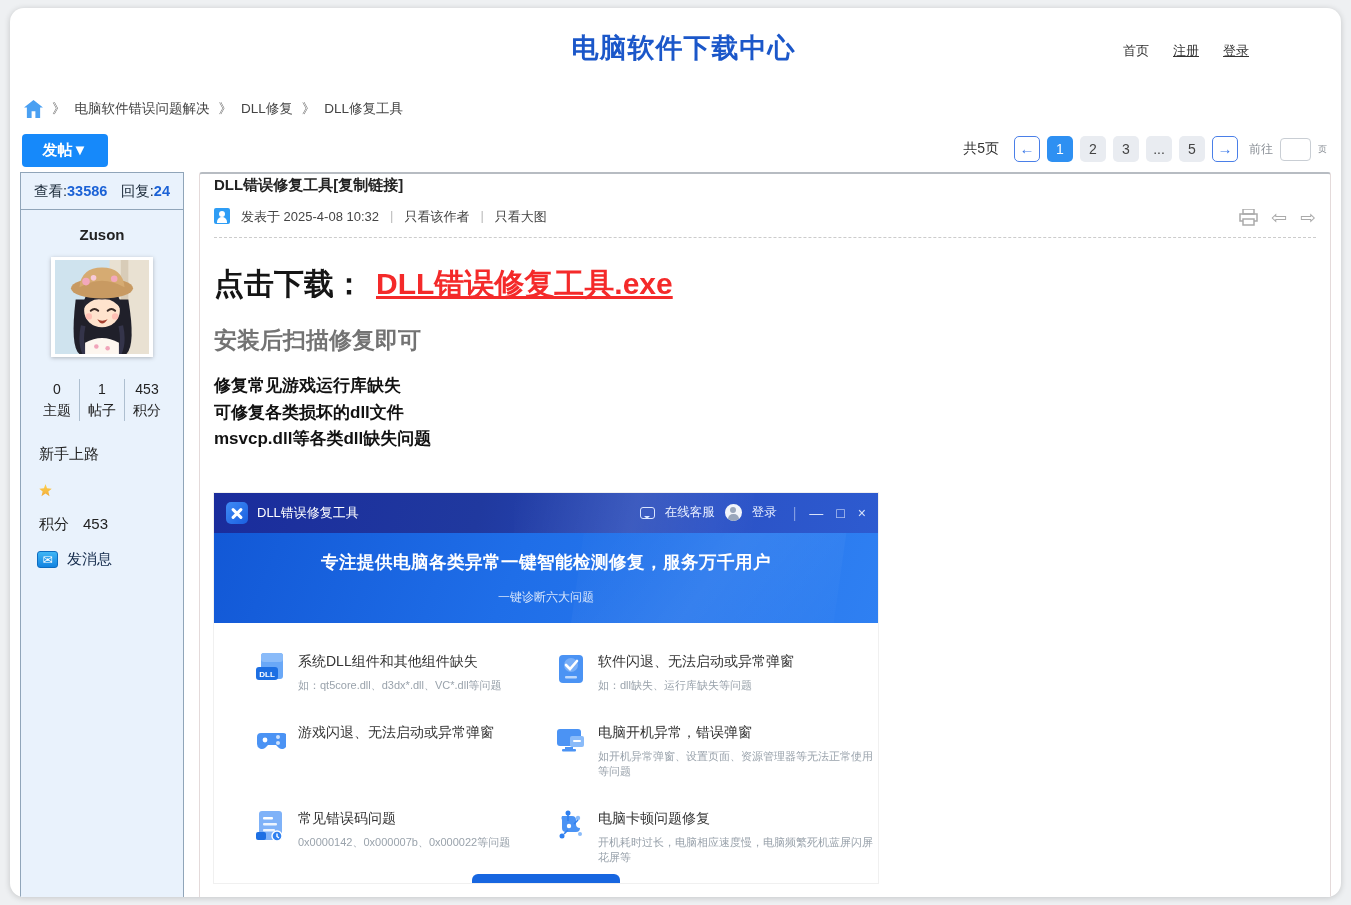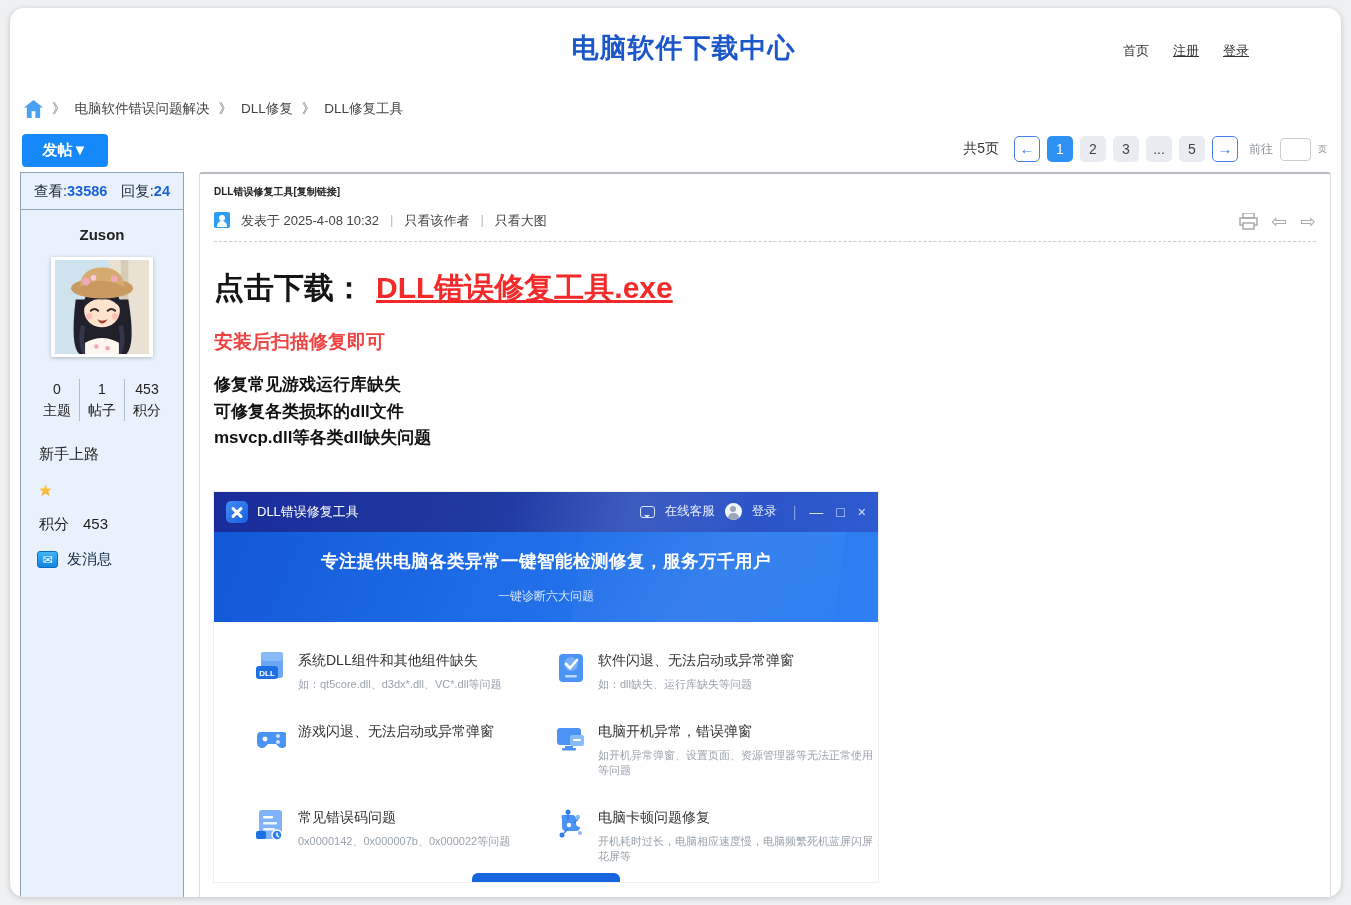--- a/index.html
+++ b/index.html
@@ -54,34 +54,34 @@
           clip-path:polygon(50% 0%,62% 32%,98% 36%,72% 58%,81% 94%,50% 74%,19% 94%,28% 58%,2% 36%,38% 32%); }
   .score { font-size:15px; color:#222; margin:18px 0 0 4px; }
   .score b { font-weight:normal; margin-left:14px; }
   .msg-row { display:flex; align-items:center; gap:9px; margin:16px 0 0 2px; font-size:15px; color:#12294a; cursor:pointer; }
   .mail-ico { width:21px; height:17px; background:linear-gradient(180deg,#3fb6f5,#1283e0); border-radius:3px;
               color:#fff; font-size:12px; line-height:16px; text-align:center; border:1px solid #0d6cc0; }
 
   
   .content { flex:1; margin-left:15px; background:#fff; border:1px solid #e4dada;
              border-top:2px solid #b7bcc2; border-bottom:none; border-radius:3px 3px 0 0; padding:0 14px; }
-  .post-title { font-size:10px; font-weight:bold; color:#222; padding-top:11px; }
+  .post-title { font-size:15px; font-weight:bold; color:#222; padding-top:2px; }
   .meta { display:flex; align-items:flex-start; gap:11px; margin-top:13px; padding-bottom:10px;
           border-bottom:1px dashed #ccc; font-size:13px; color:#444; }
   .meta .msep { color:#bbb; }
   .author-ico { width:16px; height:16px; border-radius:2px; background:#2e9df5; position:relative; }
   .author-ico::before { content:""; position:absolute; left:5px; top:3px; width:6px; height:6px; border-radius:50%; background:#fff; }
   .author-ico::after  { content:""; position:absolute; left:3px; top:9px; width:10px; height:6px; border-radius:5px 5px 0 0; background:#fff; }
   .meta-icons { margin-left:auto; display:flex; align-items:center; gap:13px; color:#aaa; }
   .meta-icons .gi { font-size:19px; line-height:1; cursor:pointer; }
   .print-ico { width:19px; height:17px; cursor:pointer; }
 
   .dl-line { margin-top:26px; font-size:30px; font-weight:bold; color:#151515; }
   .dl-link { color:#f42a2a; text-decoration:underline; margin-left:12px; cursor:pointer; }
-  .sub-head { margin-top:20px; font-size:19px; font-weight:bold; color:#ef4444; }
+  .sub-head { margin-top:20px; font-size:23px; font-weight:bold; color:#737373; }
   .body-lines { margin-top:17px; font-size:17px; font-weight:bold; color:#111; line-height:26.5px; }
 
   
   .shot { width:664px; height:390px; margin-top:40px; position:relative; background:#fff;
           box-shadow:0 0 0 1px rgba(0,0,0,.06); }
   .tbar { height:40px; background:linear-gradient(104deg,#1a2c9c 0%,#20399f 40%,#2b52c6 75%,#2d5bd0 100%);
           display:flex; align-items:center; padding:0 12px; }
   .tbar-streak { position:absolute; left:300px; top:0; width:240px; height:40px;
                  background:linear-gradient(104deg,transparent,rgba(255,255,255,.10),transparent); }
   .app-ico { width:22px; height:22px; border-radius:5px; background:linear-gradient(135deg,#3f8bf5,#1a5fe0);

